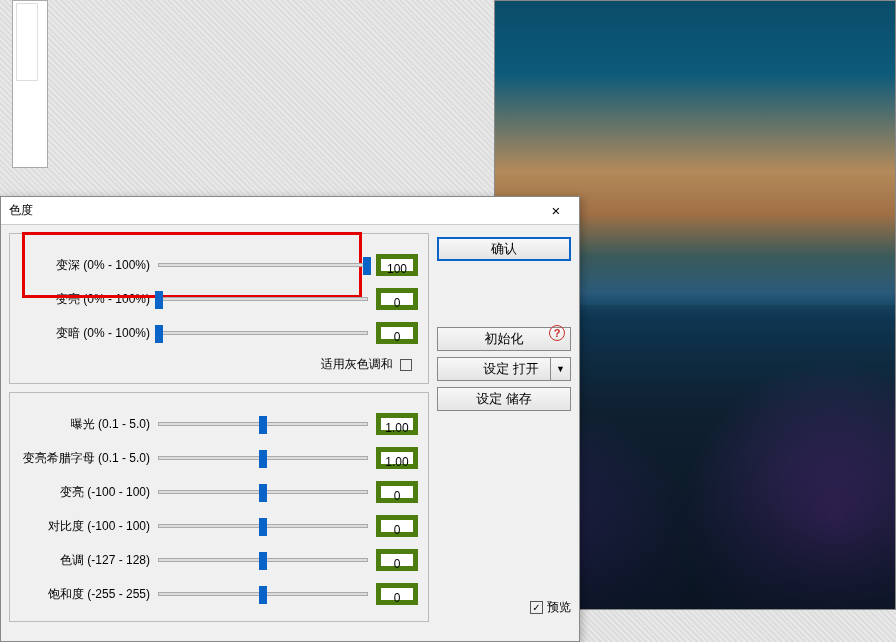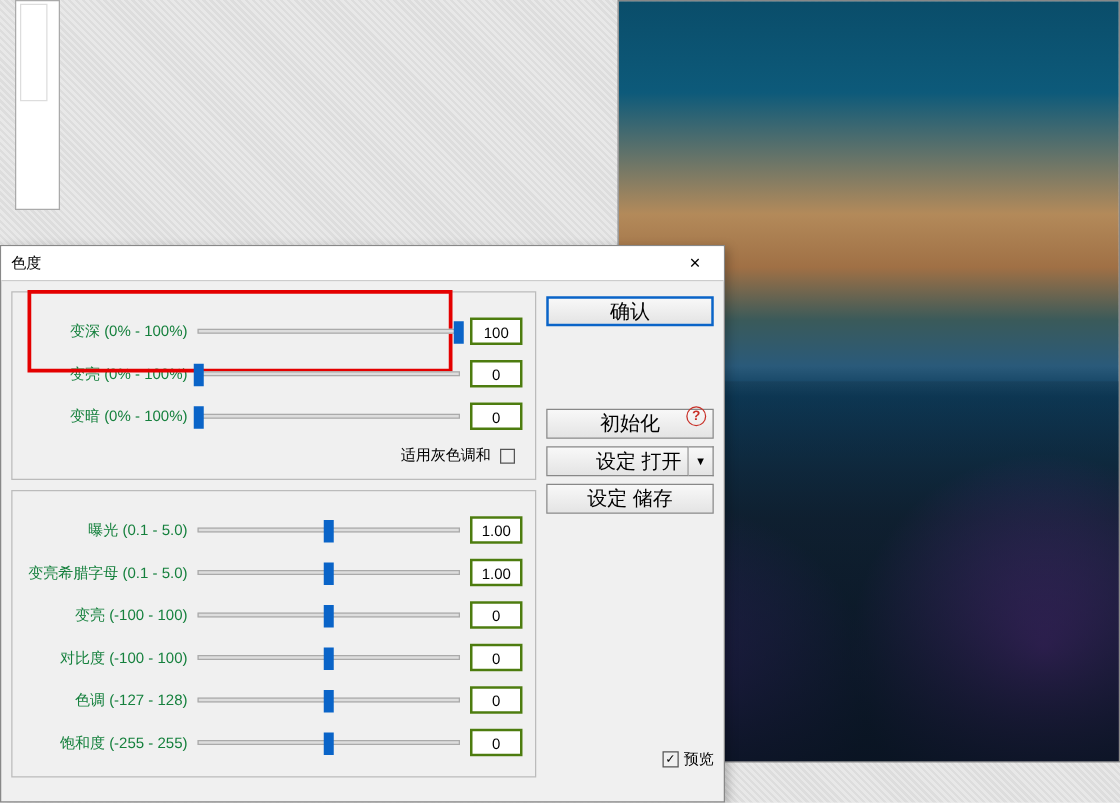--- a/index.html
+++ b/index.html
@@ -114,42 +114,42 @@
     .slider-row {
       display: flex;
       align-items: center;
       gap: 8px;
       height: 34px;
     }
     .slabel {
       width: 130px;
       text-align: right;
       font-size: 12px;
-      color: #15803d;
+      color: #000000;
       white-space: nowrap;
     }
     .strack {
       flex: 1;
       height: 4px;
       background: #ddd;
       border: 1px solid #aaa;
       position: relative;
     }
     .sthumb {
       position: absolute;
       top: -7px;
       width: 8px;
       height: 18px;
       background: #0a64c8;
       transform: translateX(-50%);
     }
     .svalue {
       width: 42px;
       height: 22px;
-      border: 2px solid #4d7c0f;
+      border: 5px solid #4d7c0f;
       background: #fff;
       text-align: center;
       font-size: 12px;
       line-height: 20px;
     }
     .redbox {
       position: absolute;
       border: 3px solid #e40000;
       pointer-events: none;
     }
@@ -170,21 +170,21 @@
       display: flex;
       flex-direction: column;
       gap: 6px;
       padding-top: 4px;
       position: relative;
     }
     .btn {
       height: 24px;
       border: 1px solid #888;
       background: linear-gradient(#f8f8f8,#e4e4e4);
-      font-size: 16px;
+      font-size: 13px;
       display: flex;
       align-items: center;
       justify-content: center;
       cursor: pointer;
     }
     .btn.primary {
       border: 2px solid #0a64c8;
     }
     .spacer { flex: 1; }
     .dd-row {

